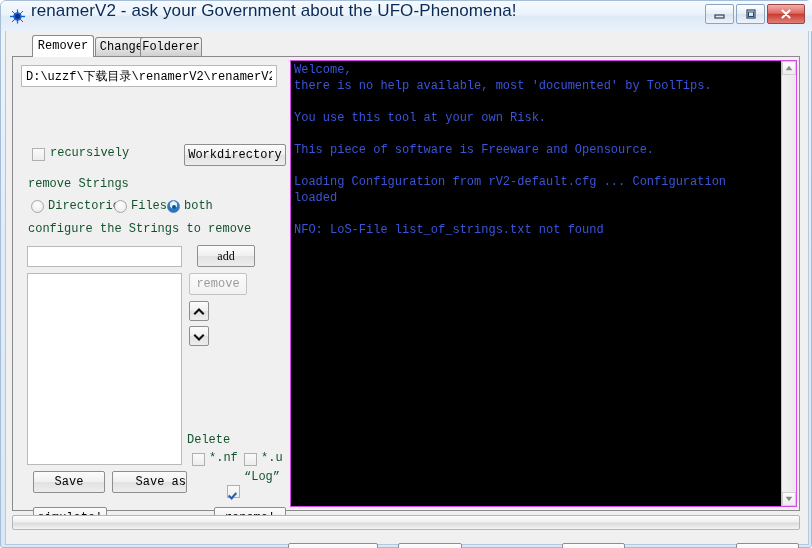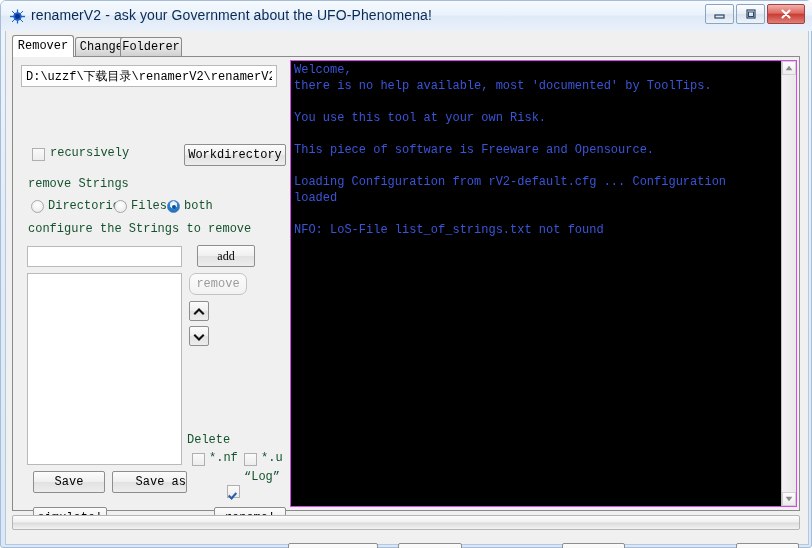--- a/index.html
+++ b/index.html
@@ -35,23 +35,23 @@
     background: linear-gradient(to bottom, #f6fafe 0%, #eaf2fb 45%, #dfeaf7 52%, #e9f1fb 100%);
     border-radius: 5px 5px 0 0;
   }
   #title-icon {
     position: absolute;
     left: 8px; top: 7px;
     width: 17px; height: 17px;
   }
   #title-text {
     position: absolute;
-    left: 30px; top: 6px;
+    left: 30px; top: 0;
     font-family: "Liberation Sans", sans-serif;
-    font-size: 14px;
+    font-size: 17px;
     color: #0a2a55;
     white-space: nowrap;
     letter-spacing: 0.1px;
   }
 
   .winbtn {
     position: absolute;
     top: 3px;
     height: 20px;
     box-sizing: border-box;
@@ -98,20 +98,21 @@
     box-sizing: border-box;
     border: 1px solid #8a8a8a;
     border-bottom: none;
     border-radius: 3px 3px 0 0;
     font-family: "Liberation Mono", monospace;
     font-size: 12px;
     color: #000;
     line-height: 21px;
     text-align: center;
     cursor: pointer;
+    margin-left: 20px;
   }
   .tab.inactive {
     background: linear-gradient(to bottom, #f4f4f4 0%, #e3e3e3 55%, #cdcdcd 100%);
     top: 2px;
     height: 20px;
     line-height: 19px;
   }
   .tab.active {
     background: #ffffff;
     z-index: 3;
@@ -162,21 +163,20 @@
     cursor: pointer;
     padding: 0;
     white-space: nowrap;
     overflow: hidden;
   }
   .btn.disabled {
     color: #9b9b9b;
     border-color: #c3c3c3;
     background: linear-gradient(to bottom, #fbfbfb 0%, #f2f2f2 100%);
     cursor: default;
-    border-radius: 7px;
   }
   .lbl {
     position: absolute;
     font-family: "Liberation Mono", monospace;
     font-size: 12px;
     color: #14532d;
     white-space: nowrap;
   }
   .listbox {
     position: absolute;

